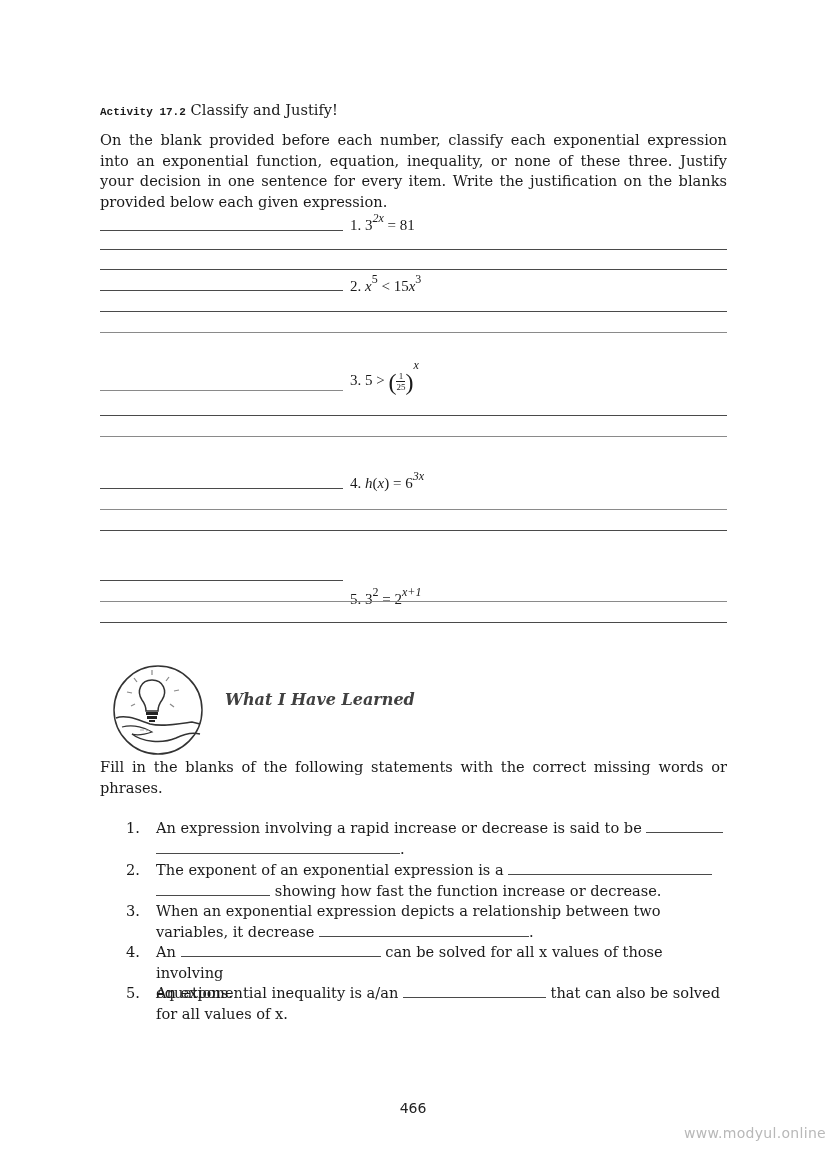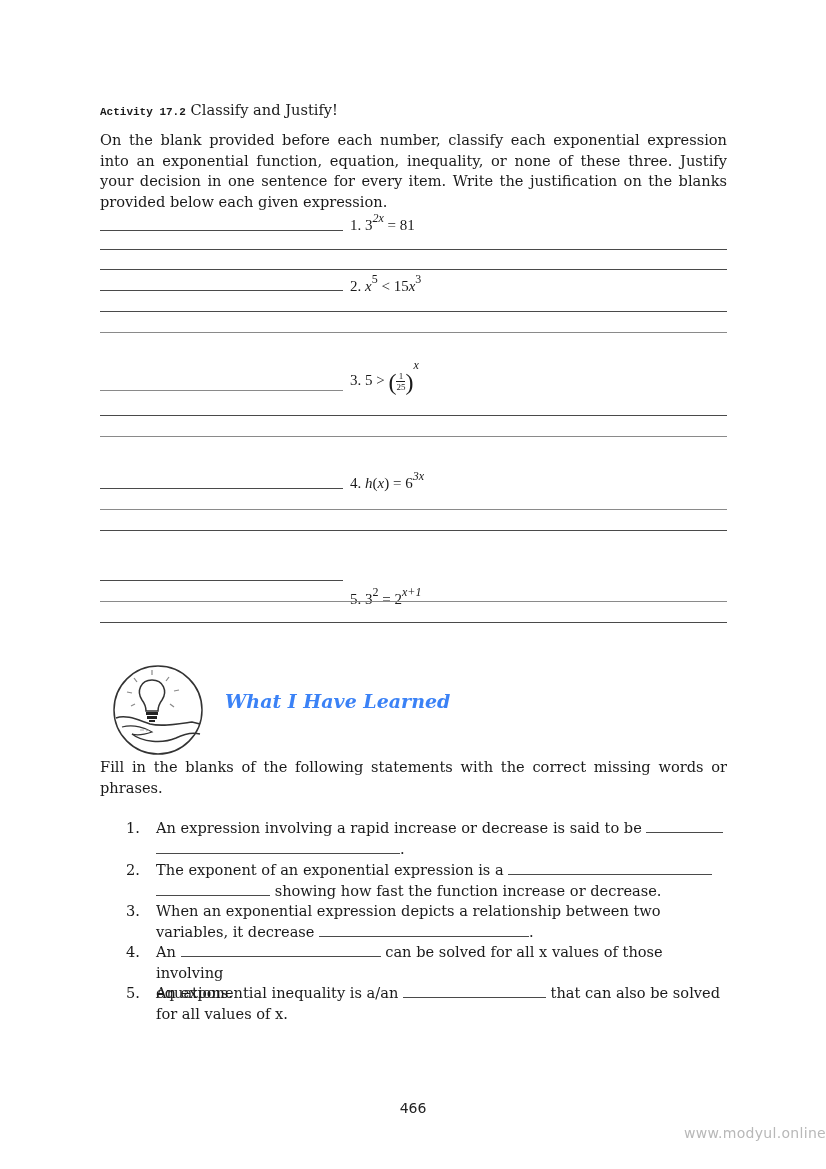--- a/index.html
+++ b/index.html
@@ -19,21 +19,21 @@
   .expr { position: absolute; left: 350px; font-family: "Liberation Serif", "DejaVu Serif", serif; font-size: 15px; }
   .expr i { font-style: italic; }
   .expr sup { font-size: 12px; position: relative; top: -2px; margin-top: 44px; }
   .frac { display: inline-block; vertical-align: middle; text-align: center; font-size: 9px; line-height: 10px; }
   .frac .num { display: block; border-bottom: 1px solid #1a1a1a; padding: 0 1px; }
   .frac .den { display: block; }
   .paren { font-size: 24px; vertical-align: middle; line-height: 20px; font-weight: lighter; }
   .section-title {
     left: 225px; top: 690px;
     font-family: "DejaVu Serif", "Liberation Serif", serif;
-    font-weight: bold; font-style: italic; font-size: 19px; color: #3b82f6;
+    font-weight: bold; font-style: italic; font-size: 16px; color: #404040;
   }
   .list-item { position: absolute; left: 126px; width: 602px; font-size: 14.6px; line-height: 20.6px; }
   .list-num { position: absolute; left: 0; width: 22px; }
   .list-body { position: absolute; left: 30px; width: 572px; }
   .ul { display: inline-block; border-bottom: 1.2px solid #4a4a4a; height: 14px; vertical-align: baseline; }
   .page-number { left: 0; width: 826px; top: 1100px; text-align: center; font-family: "DejaVu Sans", "Liberation Sans", sans-serif; font-size: 14px; color: #222; }
   .watermark { left: 0; width: 826px; top: 1125px; text-align: right; font-family: "DejaVu Sans", "Liberation Sans", sans-serif; font-size: 14px; color: #b8b8b8; letter-spacing: 0.3px; }
 </style>
 </head>
 <body>

